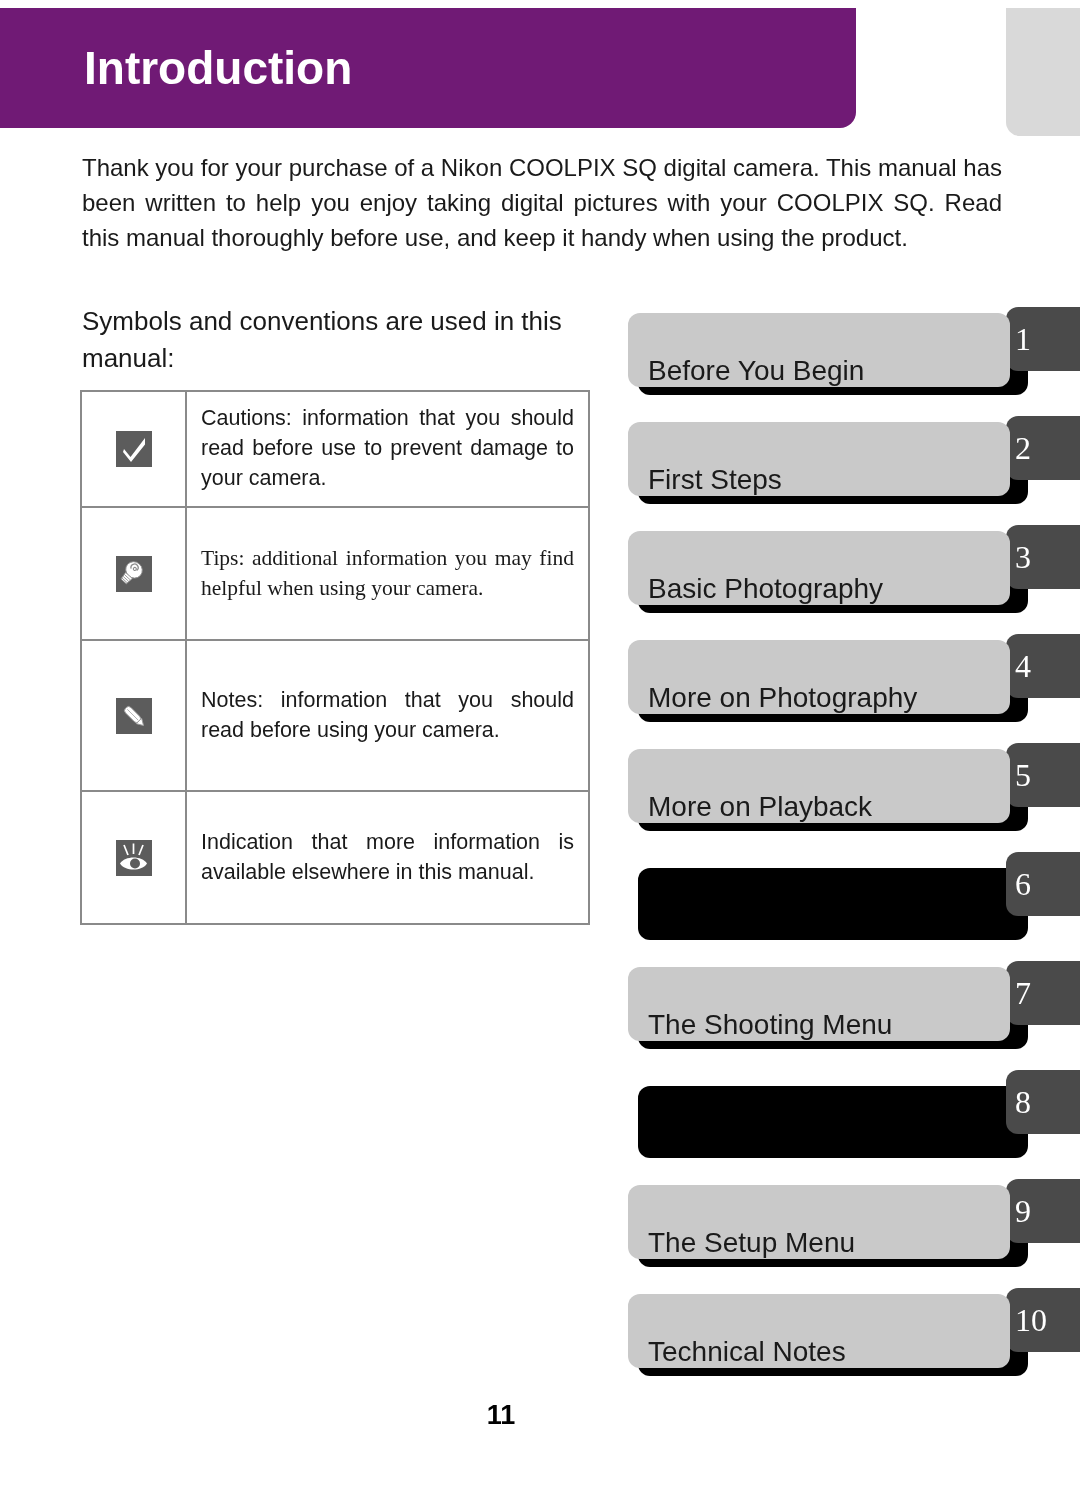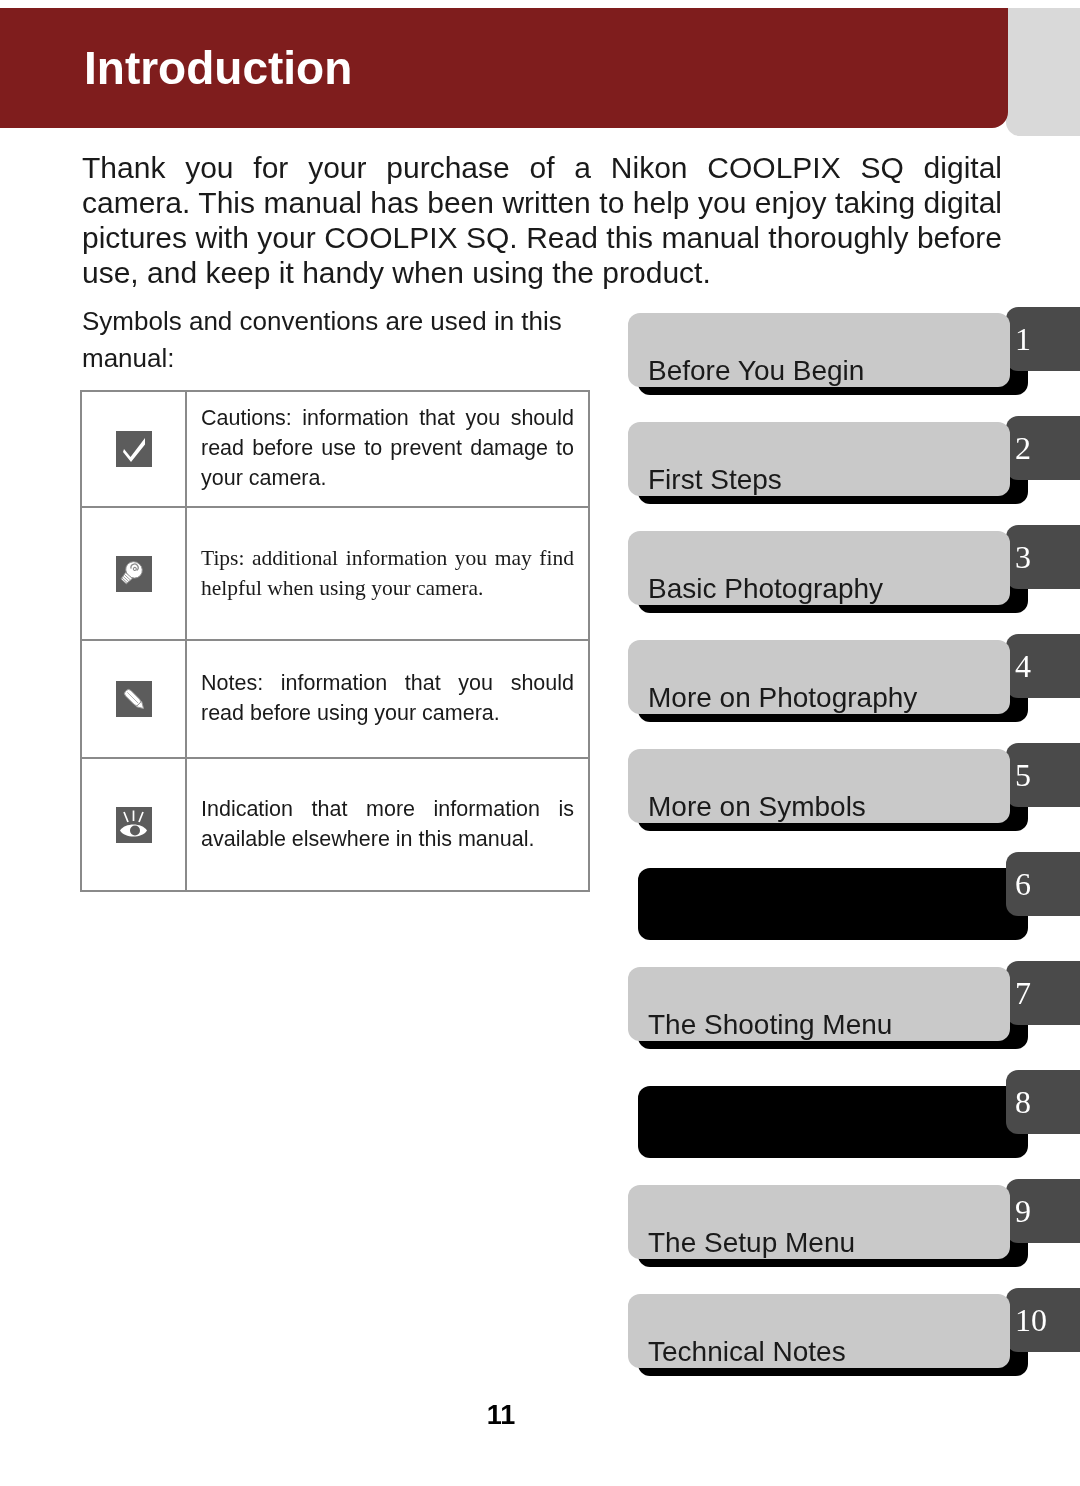--- a/index.html
+++ b/index.html
@@ -37,23 +37,23 @@
     width: 74px;
     height: 128px;
     background: #d9d9d9;
     border-bottom-left-radius: 14px;
     border-bottom-right-radius: 0;
   }
   .header-main {
     position: absolute;
     left: 0;
     top: 0;
-    width: 1008px;
+    width: 856px;
     height: 120px;
-    background: #7f1d1d;
+    background: #701a75;
     border-bottom-right-radius: 16px;
   }
   .header-title {
     position: absolute;
     left: 84px;
     top: 50%;
     transform: translateY(-50%);
     font-size: 46px;
     font-weight: bold;
     color: #ffffff;
@@ -61,21 +61,21 @@
     font-family: "Liberation Sans Narrow", "Liberation Sans", sans-serif;
     white-space: nowrap;
   }
 
   
   .intro-para {
     position: absolute;
     left: 82px;
     top: 150px;
     width: 920px;
-    font-size: 30px;
+    font-size: 24px;
     line-height: 35px;
     color: #1a1a1a;
     text-align: justify;
     text-justify: inter-word;
     hyphens: none;
   }
 
   
   .symbols-heading {
     position: absolute;
@@ -109,21 +109,21 @@
   .symbols-table td.desc-cell {
     padding: 10px 14px 12px 14px;
     font-size: 21.5px;
     line-height: 30px;
     color: #1a1a1a;
     text-align: justify;
     text-justify: inter-word;
   }
   .row-h1 { height: 116px; }
   .row-h2 { height: 133px; font-family: Liberation Serif, serif; }
-  .row-h3 { height: 118px; }
+  .row-h3 { height: 151px; }
   .row-h4 { height: 133px; }
 
   
   .glyph {
     display: inline-block;
     width: 36px;
     height: 36px;
     background: #5c5c5c;
     position: relative;
     vertical-align: middle;
@@ -322,21 +322,21 @@
         <span class="tab-label">More on Photography</span>
       </div>
     </div>
 
     <div class="tab">
       <div class="tab-shadow"></div>
       <div class="tab-numbox">
         <span class="tab-number">5</span>
       </div>
       <div class="tab-body">
-        <span class="tab-label">More on Symbols</span>
+        <span class="tab-label">More on Playback</span>
       </div>
     </div>
 
     <div class="tab">
       <div class="tab-shadow"></div>
       <div class="tab-numbox">
         <span class="tab-number">6</span>
       </div>
     </div>
 

